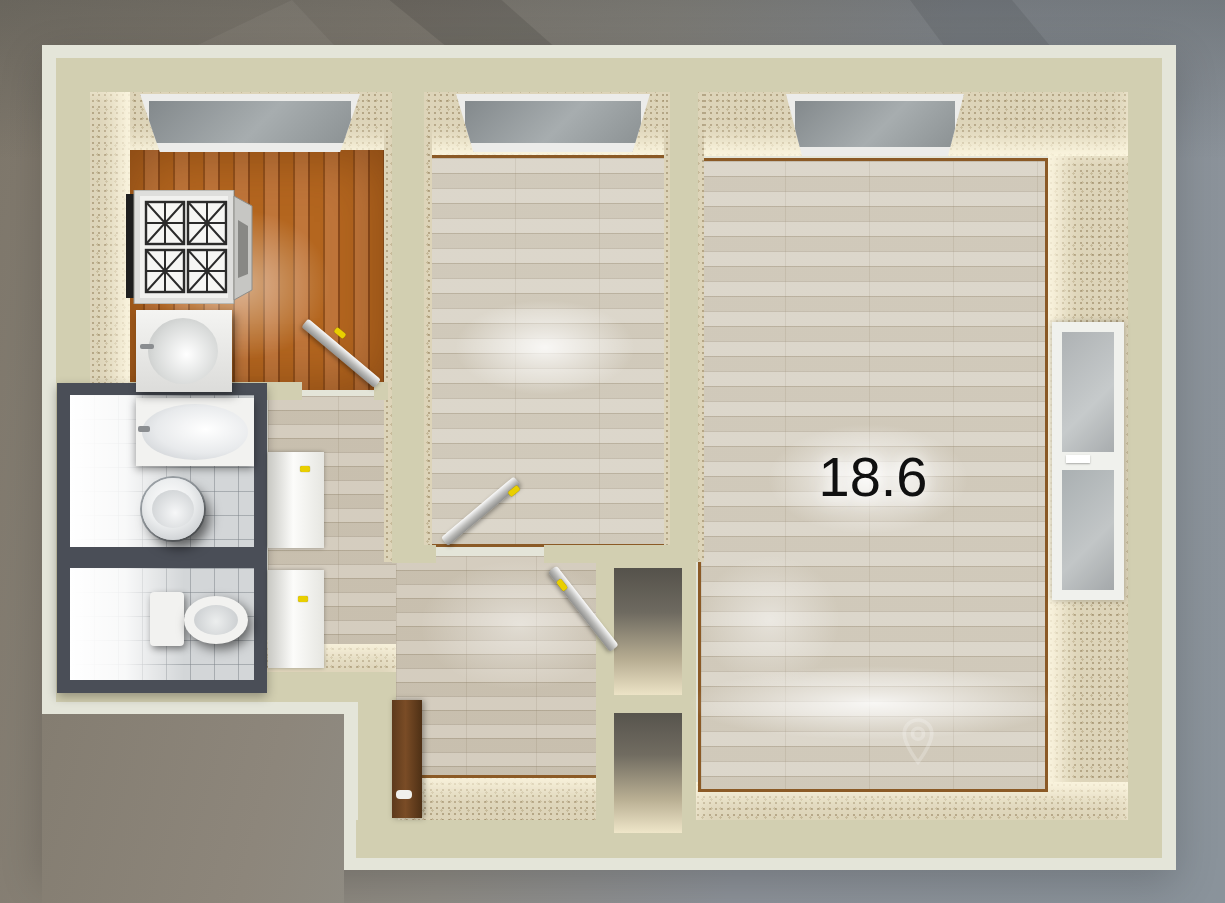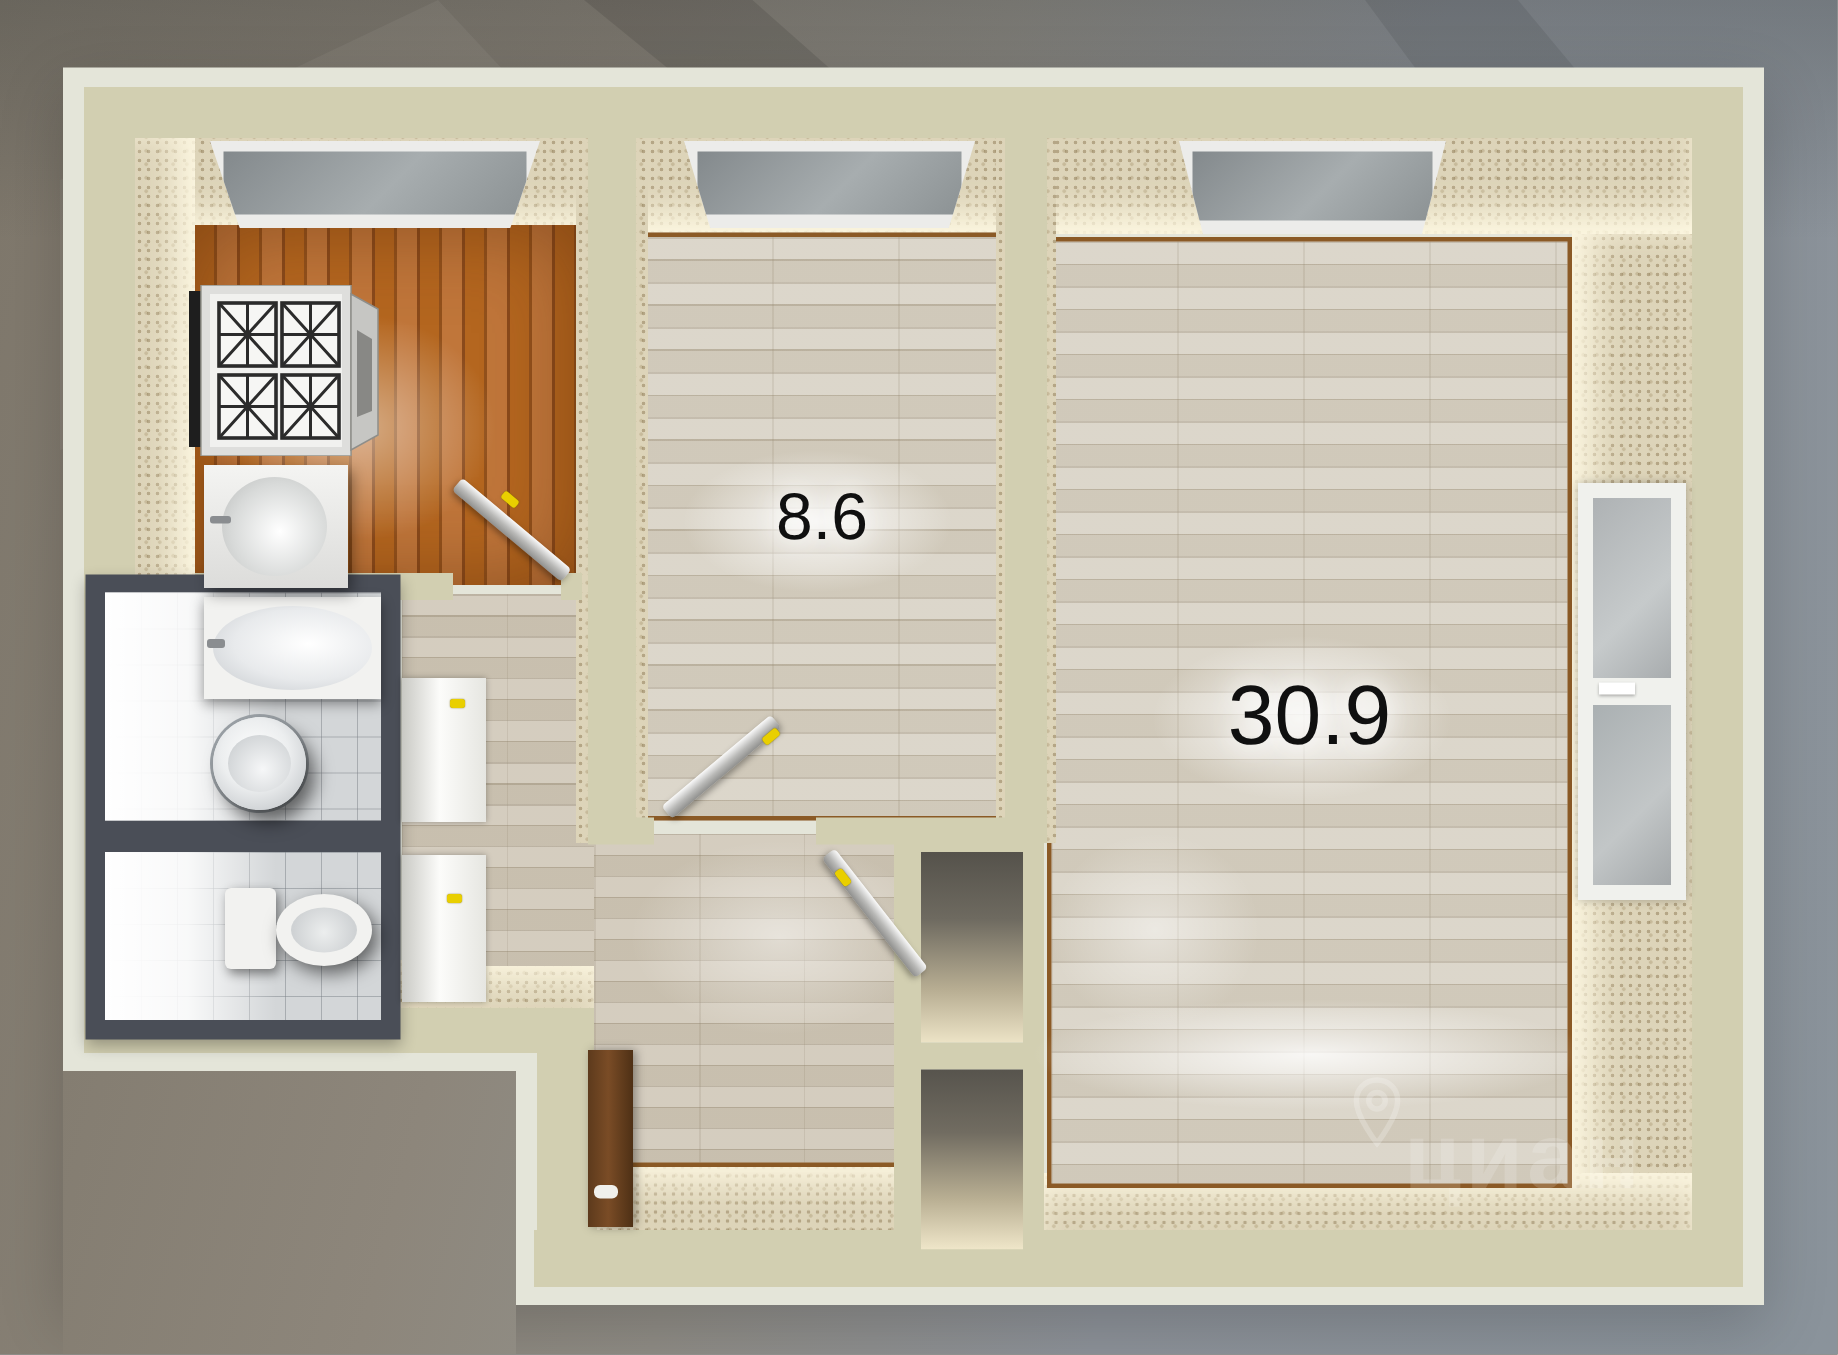--- a/index.html
+++ b/index.html
@@ -183,22 +183,20 @@
   <div class="abs handle" style="left:334px;top:330px;width:12px;height:6px;transform:rotate(40deg);"></div>
   <div class="abs leaf" style="left:448px;top:535px;width:95px;height:11px;transform-origin:0 100%;transform:rotate(-40deg);"></div>
   <div class="abs handle" style="left:508px;top:488px;width:12px;height:6px;transform:rotate(-40deg);"></div>
   <div class="abs leaf" style="left:509px;top:641px;width:101px;height:11px;transform-origin:100% 100%;transform:rotate(52deg);"></div>
   <div class="abs handle" style="left:556px;top:582px;width:12px;height:6px;transform:rotate(52deg);"></div>
 
   <div class="abs glow" style="left:455px;top:300px;width:180px;height:95px;"></div>
   <div class="abs glow" style="left:768px;top:424px;width:200px;height:110px;"></div>
   <div class="abs glow" style="left:688px;top:666px;width:372px;height:74px;"></div>
 
-  <div class="abs roomlabel" style="left:428px;top:320px;width:240px;font-size:44px;">8.6</div>
-  <div class="abs roomlabel" style="left:698px;top:444px;width:350px;font-size:56px;">30.9</div>
+  <div class="abs roomlabel" style="left:698px;top:444px;width:350px;font-size:56px;">18.6</div>
 
   <svg class="abs" style="left:896px;top:716px;" width="44" height="52" viewBox="0 0 24 28">
     <path d="M12 2 C7.5 2 4.5 5.5 4.5 9.5 C4.5 15.5 12 25 12 25 S19.5 15.5 19.5 9.5 C19.5 5.5 16.5 2 12 2 Z" fill="none" stroke="rgba(255,255,255,0.22)" stroke-width="2"></path>
     <circle cx="12" cy="9.5" r="3" fill="none" stroke="rgba(255,255,255,0.22)" stroke-width="2"></circle>
   </svg>
-  <div class="abs" style="left:936px;top:736px;font-size:62px;font-weight:bold;letter-spacing:3px;color:rgba(255,255,255,0.16);">циан</div>
 
 </div>
 
 </body></html>

